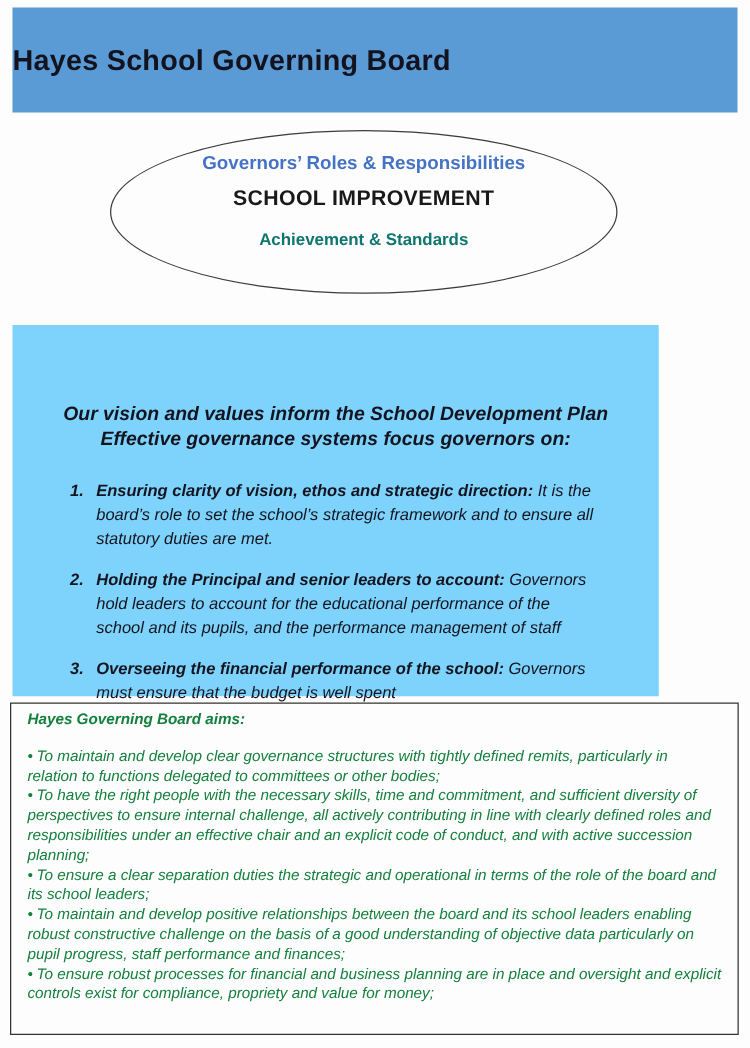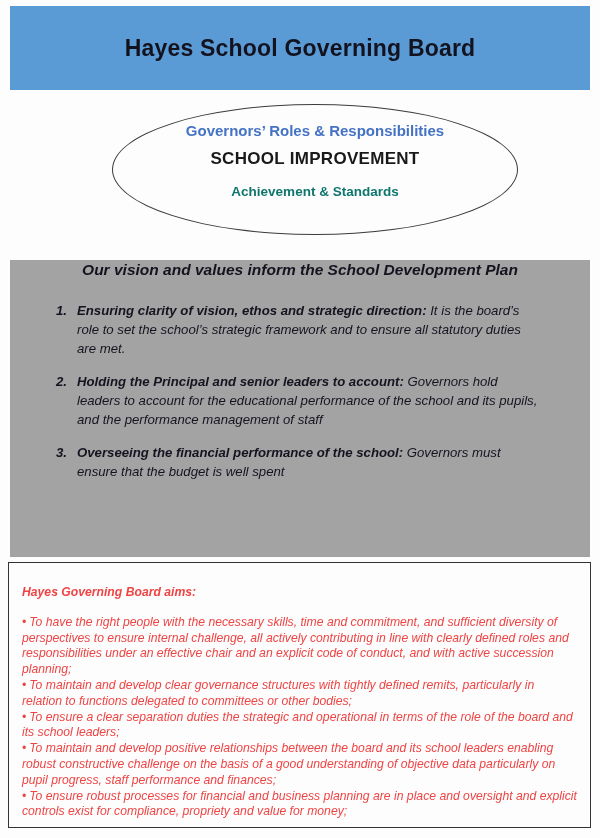--- a/index.html
+++ b/index.html
@@ -15,34 +15,34 @@
     width: 600px; height: 838px;
     background: #fdfdfd;
   }
 
   
   .banner {
     position: absolute;
     left: 10px; top: 6px;
     width: 580px; height: 84px;
     background: #5b9bd5;
-    display: flex; align-items: center; justify-content: center;
+    display: flex; align-items: center; 
   }
   .banner .title {
     margin: 0;
     font-size: 23px;
     font-weight: bold;
     color: #13131f;
     letter-spacing: 0.2px;
   }
 
   
   .ellipse {
     position: absolute;
-    left: 112px; top: 104px;
+    left: 88px; top: 104px;
     width: 406px; height: 131px;
     border: 1.5px solid #3c3c3c;
     border-radius: 50%;
     background: #fdfdfd;
     text-align: center;
     padding-top: 17px;
   }
   .ellipse .e-line1 {
     color: #4472c4;
     font-weight: bold;
@@ -66,24 +66,25 @@
     color: #191919;
     font-weight: bold;
     font-size: 13.5px;
     line-height: 15px;
   }
 
   
   .vision {
     position: absolute;
     left: 10px; top: 260px;
-    width: 580px; height: 297px;
-    background: #a3a3a3;
+    width: 517px; height: 297px;
+    background: #7dd3fc;
     color: #141420;
     font-style: italic;
+    padding-top: 62px;
   }
   .vision-heading {
     text-align: center;
     font-weight: bold;
     font-size: 15.5px;
     line-height: 20px;
   }
   .vision-list {
     margin: 21px 0 0 0;
     padding: 0 48px 0 46px;
@@ -102,25 +103,25 @@
   .vision-item .item-text { flex: 1; }
   .vision-item .lead { font-weight: bold; }
 
   
   .aims {
     position: absolute;
     left: 8px; top: 562px;
     width: 583px; height: 266px;
     border: 1.5px solid #333333;
     background: #fdfdfd;
-    color: #ef4444;
+    color: #15803d;
     font-style: italic;
     font-size: 12.2px;
     line-height: 15.8px;
-    padding: 22px 13px;
+    padding: 5px 13px;
   }
   .aims-heading {
     font-weight: bold;
     margin-bottom: 14px;
   }
   .aims-item { margin: 0; }
   .aims-item .bullet { margin-right: 3px; }
 </style>
 </head>
 <body>
@@ -133,42 +134,43 @@
 
   <div class="ellipse">
     <div class="e-line1">Governors’ Roles &amp; Responsibilities</div>
     <div class="e-line2">SCHOOL IMPROVEMENT</div>
     <div class="e-line3">Achievement &amp; Standards</div>
   </div>
 
   <div class="vision">
     <div class="vision-heading">
       <div>Our vision and values inform the School Development Plan</div>
+      <div>Effective governance systems focus governors on:</div>
     </div>
     <div class="vision-list">
       <div class="vision-item">
         <span class="num">1.</span>
         <span class="item-text"><span class="lead">Ensuring clarity of vision, ethos and strategic direction:</span><span> It is the board’s role to set the school’s strategic framework and to ensure all statutory duties are met.</span></span>
       </div>
       <div class="vision-item">
         <span class="num">2.</span>
         <span class="item-text"><span class="lead">Holding the Principal and senior leaders to account:</span><span> Governors hold leaders to account for the educational performance of the school and its pupils, and the performance management of staff</span></span>
       </div>
       <div class="vision-item">
         <span class="num">3.</span>
         <span class="item-text"><span class="lead">Overseeing the financial performance of the school:</span><span> Governors must ensure that the budget is well spent</span></span>
       </div>
     </div>
   </div>
 
   <div class="aims">
     <div class="aims-heading">Hayes Governing Board aims:</div>
     <div>
+      <p class="aims-item"><span class="bullet">•</span><span>To maintain and develop clear governance structures with tightly defined remits, particularly in relation to functions delegated to committees or other bodies;</span></p>
       <p class="aims-item"><span class="bullet">•</span><span>To have the right people with the necessary skills, time and commitment, and sufficient diversity of perspectives to ensure internal challenge, all actively contributing in line with clearly defined roles and responsibilities under an effective chair and an explicit code of conduct, and with active succession planning;</span></p>
-      <p class="aims-item"><span class="bullet">•</span><span>To maintain and develop clear governance structures with tightly defined remits, particularly in relation to functions delegated to committees or other bodies;</span></p>
       <p class="aims-item"><span class="bullet">•</span><span>To ensure a clear separation duties the strategic and operational in terms of the role of the board and its school leaders;</span></p>
       <p class="aims-item"><span class="bullet">•</span><span>To maintain and develop positive relationships between the board and its school leaders enabling robust constructive challenge on the basis of a good understanding of objective data particularly on pupil progress, staff performance and finances;</span></p>
       <p class="aims-item"><span class="bullet">•</span><span>To ensure robust processes for financial and business planning are in place and oversight and explicit controls exist for compliance, propriety and value for money;</span></p>
 
     </div>
   </div>
 
 </div>
 
 </body></html>

